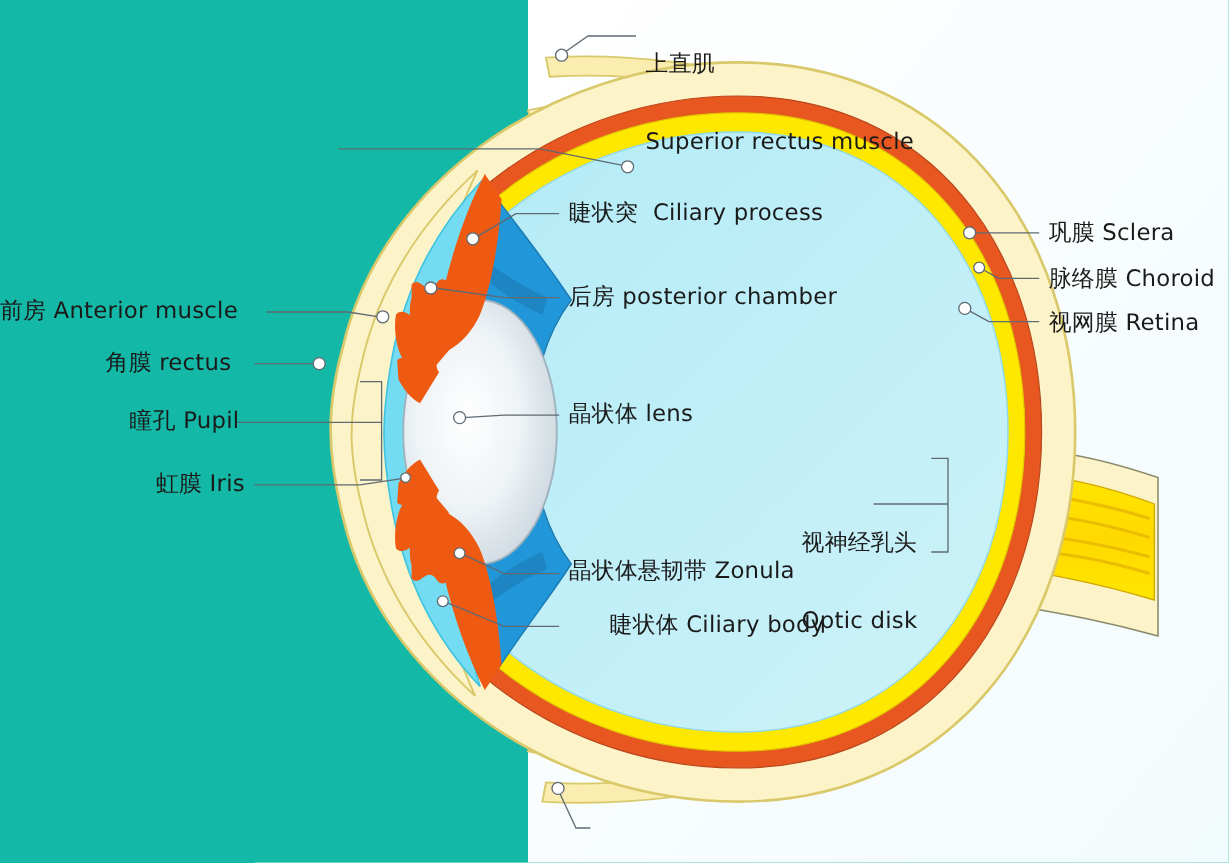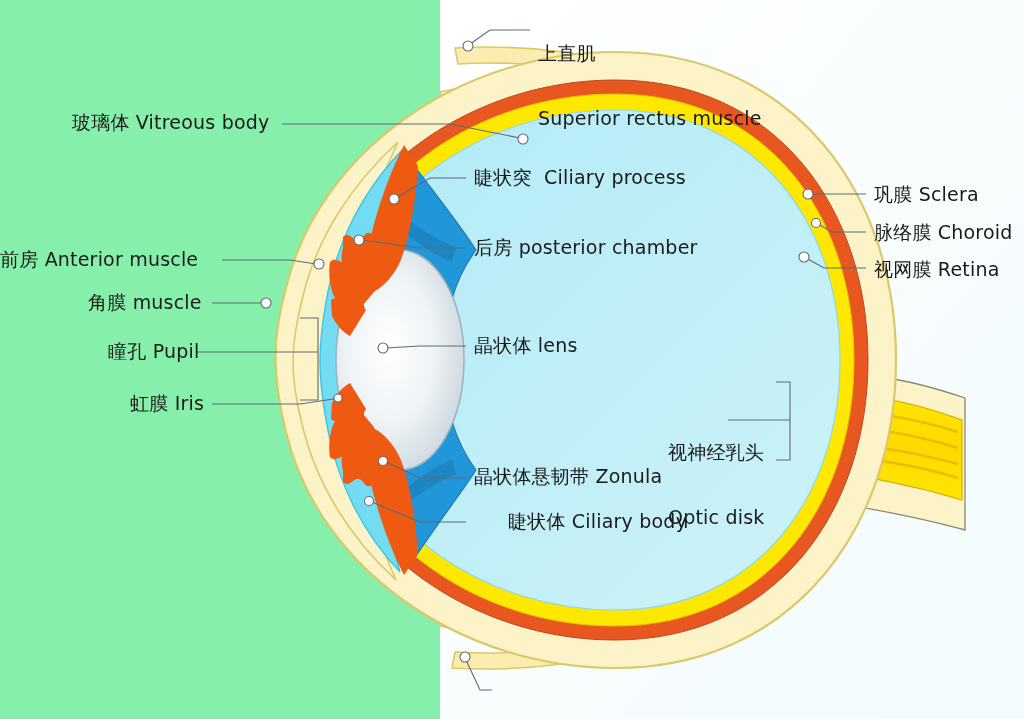--- a/index.html
+++ b/index.html
@@ -4,21 +4,21 @@
 <style>
   html, body {
     margin: 0;
     padding: 0;
     background: #ffffff;
   }
   #stage {
     position: relative;
     width: 1024px;
     height: 719px;
-    background: #86efac;
+    background: #14b8a6;
     overflow: hidden;
     font-family: "DejaVu Sans", "Liberation Sans", sans-serif;
   }
   #eye-svg {
     position: absolute;
     left: 0;
     top: 0;
     width: 1024px;
     height: 719px;
   }
@@ -215,35 +215,34 @@
       <path d="M 492 690 L 480 690 L 466 660"></path>
       <circle cx="465" cy="657" r="5" fill="#ffffff"></circle>
     </g>
   </svg>
 
   <div class="lbl two-line" style="left:538px; top:0px;">
     <div class="cn">上直肌</div>
     <div class="en">Superior rectus muscle</div>
   </div>
 
-  <div class="lbl" style="left:72px; top:111px;">玻璃体 Vitreous body</div>
 
   <div class="lbl" style="left:474px; top:166px;">睫状突  Ciliary process</div>
 
   <div class="lbl" style="left:874px; top:183px;">巩膜 Sclera</div>
 
   <div class="lbl" style="left:474px; top:236px;">后房 posterior chamber</div>
 
   <div class="lbl" style="left:874px; top:221px;">脉络膜 Choroid</div>
 
   <div class="lbl" style="left:0px; top:248px;">前房 Anterior muscle</div>
 
   <div class="lbl" style="left:874px; top:258px;text-align:right;">视网膜 Retina</div>
 
-  <div class="lbl" style="left:88px; top:291px;">角膜 muscle</div>
+  <div class="lbl" style="left:88px; top:291px;">角膜 rectus</div>
 
   <div class="lbl" style="left:474px; top:334px;">晶状体 lens</div>
 
   <div class="lbl" style="left:108px; top:340px;text-align:center;">瞳孔 Pupil</div>
 
   <div class="lbl two-line" style="left:632px; top:399px;margin-left:36px;">
     <div class="cn">视神经乳头</div>
     <div class="en">Optic disk</div>
   </div>
 

